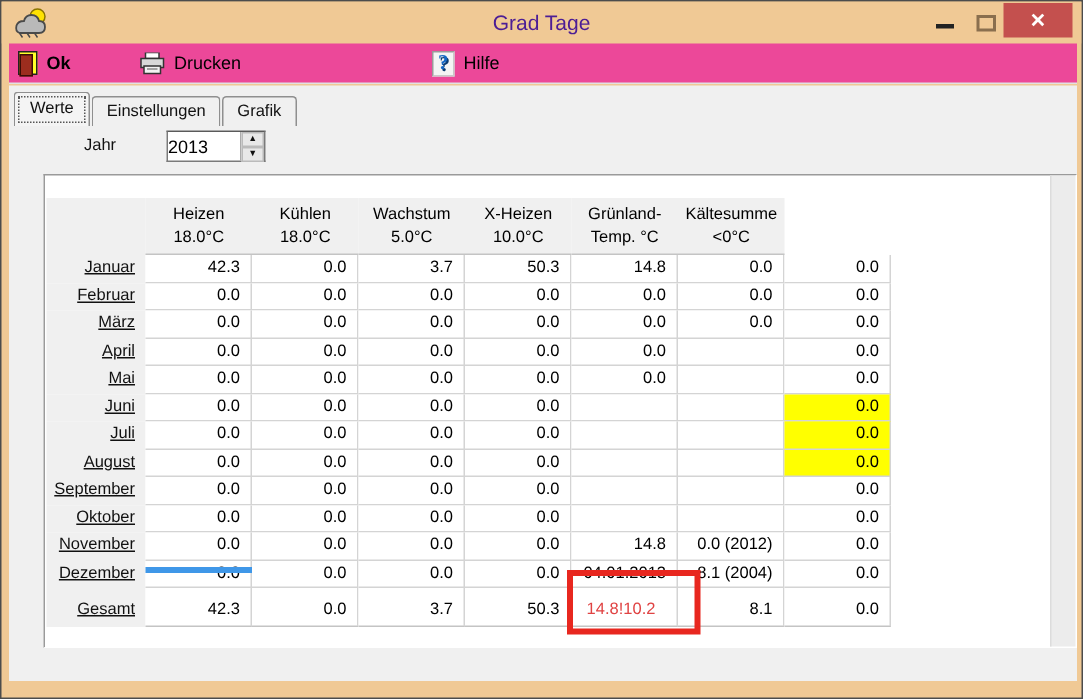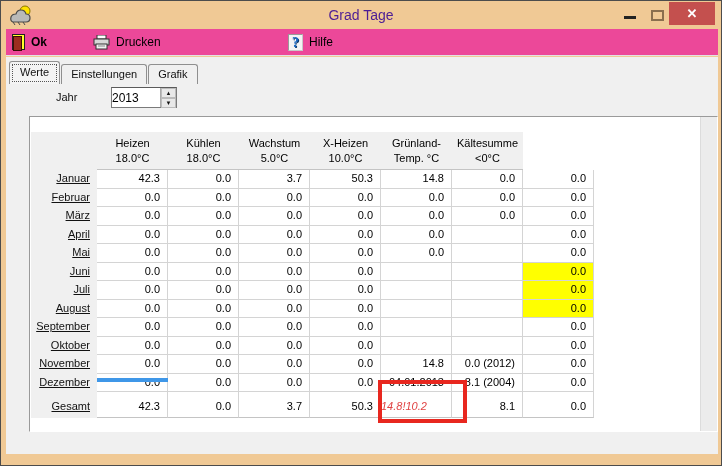--- a/index.html
+++ b/index.html
@@ -80,21 +80,21 @@
   .gcell.yellow{ background:#ffff00 !important; }
   
   .gaprow{ height:4px; }
   .gaprow .gcell{ background:#fff; border-right:1px solid #d4d4d4; }
   .gaprow .gcell:first-of-type{ border-left:1px solid #d4d4d4; }
   .trow{ height:22px; }
   .trow .gcell{ background:#fff; text-align:right; padding:4px 7px 0 0;
                 border-right:1px solid #d4d4d4; border-bottom:1px solid #c4c4c4; }
   .trow .gcell:first-of-type{ border-left:1px solid #d4d4d4; }
   .trow .glabel{ padding-top:4px; }
-  .gcell.redval{ text-align:left; padding-right:4px;font-style:italic; }
+  .gcell.redval{ text-align:center; padding-right:4px; }
   
   .bluebar{ position:absolute; left:96px; top:377px; width:71px; height:4px; }
   .redbox{ position:absolute; left:377px; top:379px; width:89px; height:43px;
            border:4px solid transparent; z-index:50; pointer-events:none; }
 </style>
 </head>
 <body>
 
 <div class="window">
 

